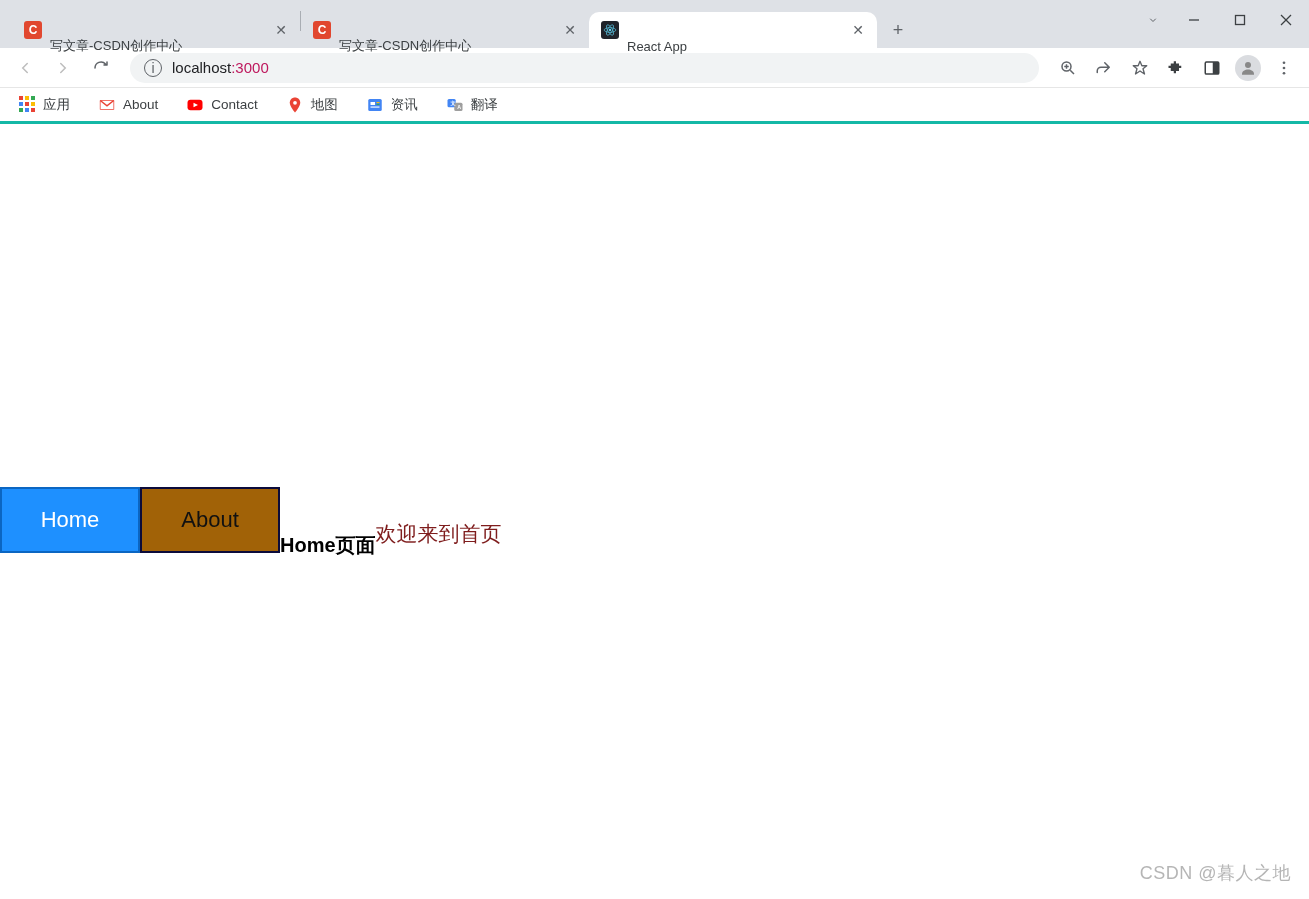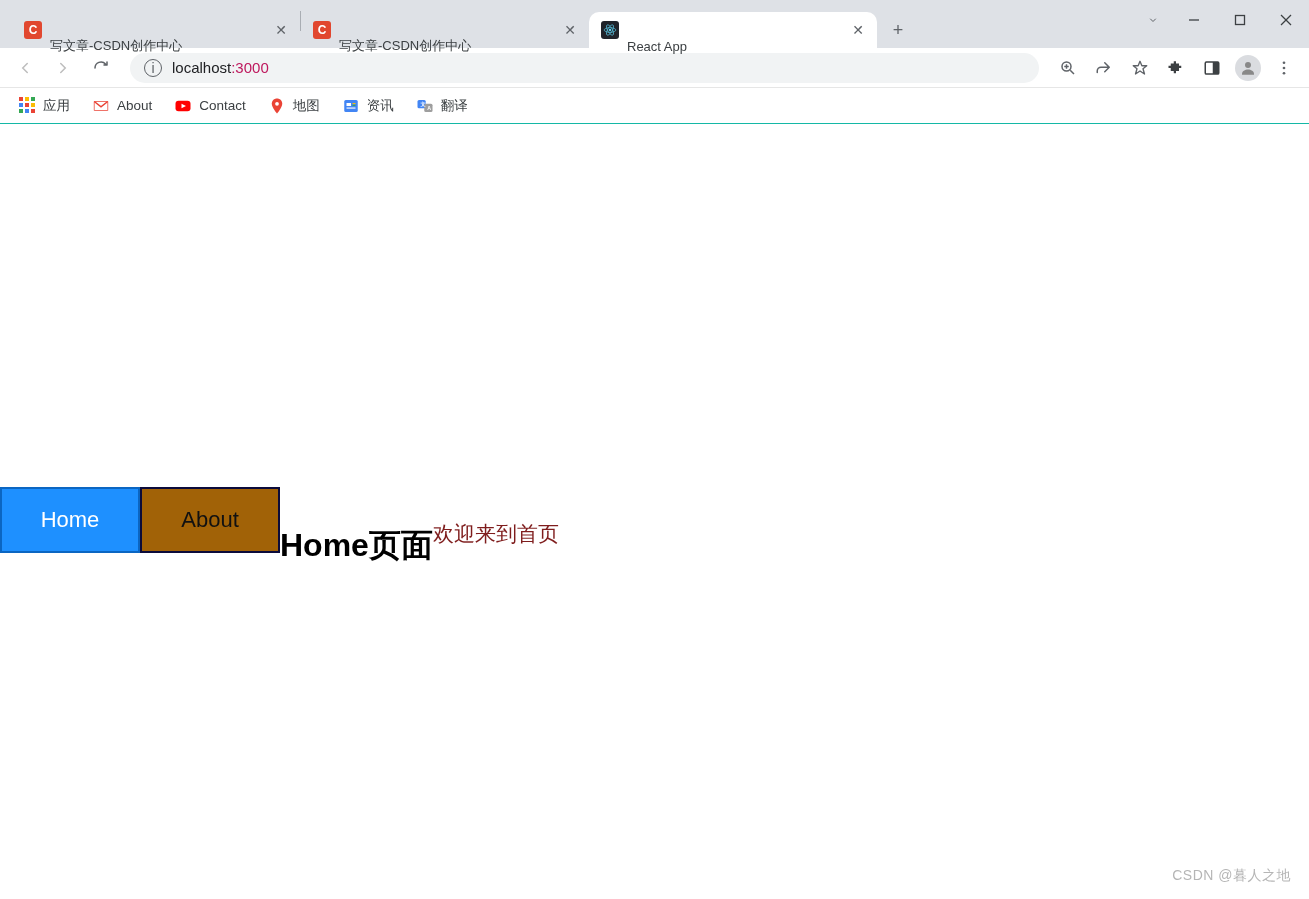--- a/index.html
+++ b/index.html
@@ -147,22 +147,22 @@
     }
     .avatar svg { width: 18px; height: 18px; fill: #888; }
 
     
     .bookmarks {
       height: 36px;
       background: #fff;
       display: flex;
       align-items: center;
       padding: 0 10px;
-      gap: 6px;
-      border-bottom: 1px solid #14b8a6;
+      gap: 12px;
+      border-bottom: 3px solid #14b8a6;
       font-size: 13.5px;
       color: #3c4043;
     }
     .bookmark {
       display: flex; align-items: center;
       gap: 7px;
       padding: 5px 8px;
       border-radius: 4px;
       cursor: pointer;
     }
@@ -207,35 +207,35 @@
       cursor: pointer;
       background: #a16207;
     }
     .nav-box.active {
       background: #1e90ff;
       color: #fff;
       border-color: #0b66c2;
     }
     .page-heading {
       margin-top: 30px;
-      font-size: 32px;
+      font-size: 20px;
       font-weight: 700;
       color: #000;
     }
     .page-subtitle {
       margin-top: 6px;
       font-size: 21px;
       color: #7f1d1d;
     }
 
     .watermark {
       position: absolute;
       right: 18px;
       bottom: 14px;
-      font-size: 14px;
+      font-size: 18px;
       color: rgba(120,120,120,0.55);
       letter-spacing: 0.5px;
     }
   </style>
 </head>
 <body>
 
 <div class="tabbar">
   <div class="tab inactive">
     <div class="favicon csdn">C</div>

